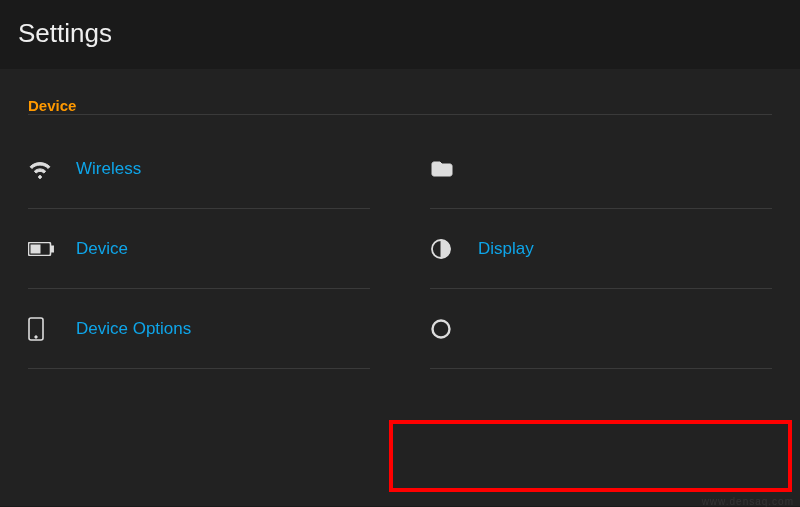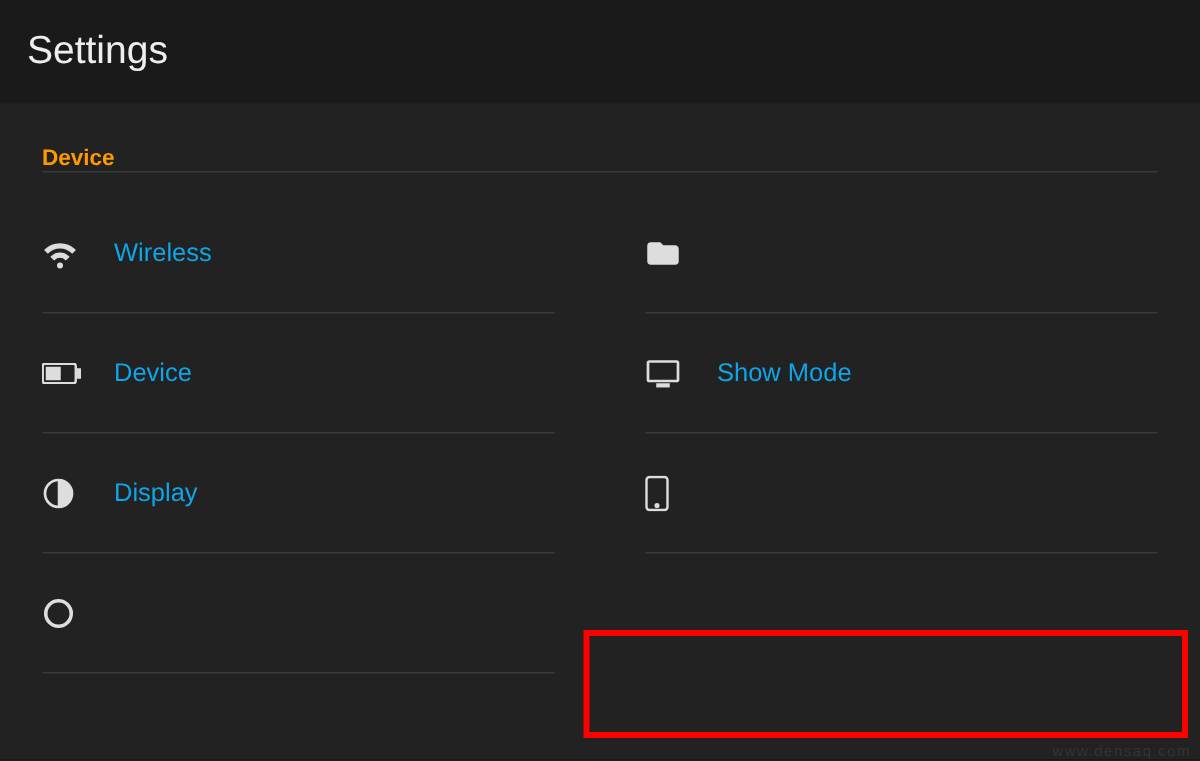--- a/index.html
+++ b/index.html
@@ -108,48 +108,40 @@
       <span class="icon-wrap">
         <svg width="26" height="14" viewBox="0 0 26 14">
             <rect x="0.5" y="0.5" width="22" height="13" rx="1.5" fill="none" stroke="#dddddd" stroke-width="1.6"></rect>
             <rect x="23.5" y="4" width="2.2" height="6" fill="#dddddd"></rect>
             <rect x="3" y="3" width="9" height="8" fill="#dddddd"></rect>
           </svg>
       </span>
       <span class="item-label">Device</span>
     </div>
 
-    <div class="item">
-      <span class="icon-wrap">
-        <svg width="24" height="24" viewBox="0 0 24 24">
-            <rect x="2" y="4" width="20" height="13" rx="1" fill="none" stroke="#dddddd" stroke-width="1.8"></rect>
-            <rect x="8" y="19" width="8" height="1.8" fill="#dddddd"></rect>
-          </svg>
-      </span>
-      <span class="item-label">Show Mode</span>
-    </div>
 
 
     <div class="item">
       <span class="icon-wrap">
         <svg width="22" height="22" viewBox="0 0 22 22">
             <circle cx="11" cy="11" r="9" fill="none" stroke="#dddddd" stroke-width="1.8"></circle>
             <path d="M11 2 A9 9 0 0 1 11 20 Z" fill="#dddddd"></path>
           </svg>
       </span>
       <span class="item-label">Display</span>
     </div>
 
     <div class="item">
       <span class="icon-wrap">
         <svg width="16" height="24" viewBox="0 0 16 24">
             <rect x="1" y="1" width="14" height="22" rx="2" fill="none" stroke="#dddddd" stroke-width="1.6"></rect>
             <circle cx="8" cy="20" r="1.2" fill="#dddddd"></circle>
           </svg>
       </span>
+      <span class="item-label">Device Options</span>
     </div>
 
     <div class="item" id="alexa-item">
       <span class="icon-wrap">
         <svg width="22" height="22" viewBox="0 0 22 22">
             <circle cx="11" cy="11" r="8.5" fill="none" stroke="#dddddd" stroke-width="2.4"></circle>
           </svg>
       </span>
     </div>
 

